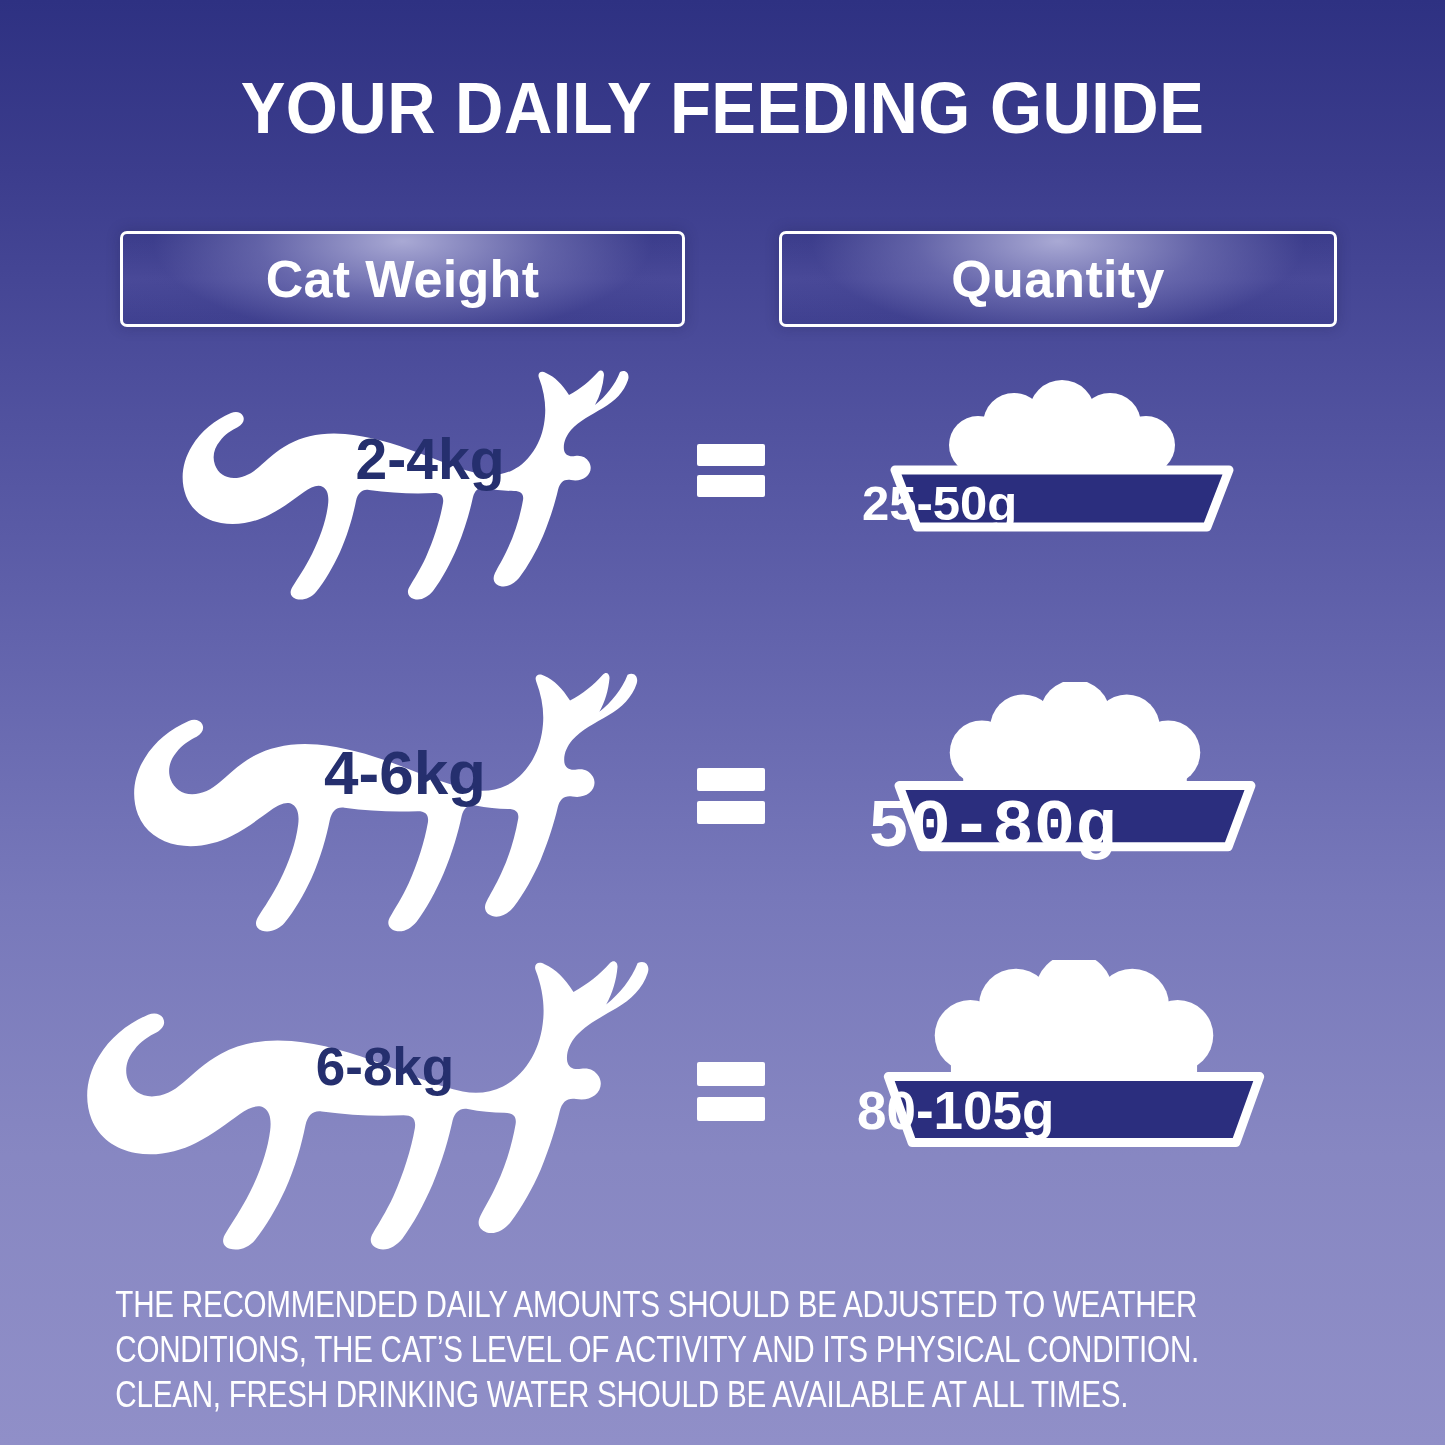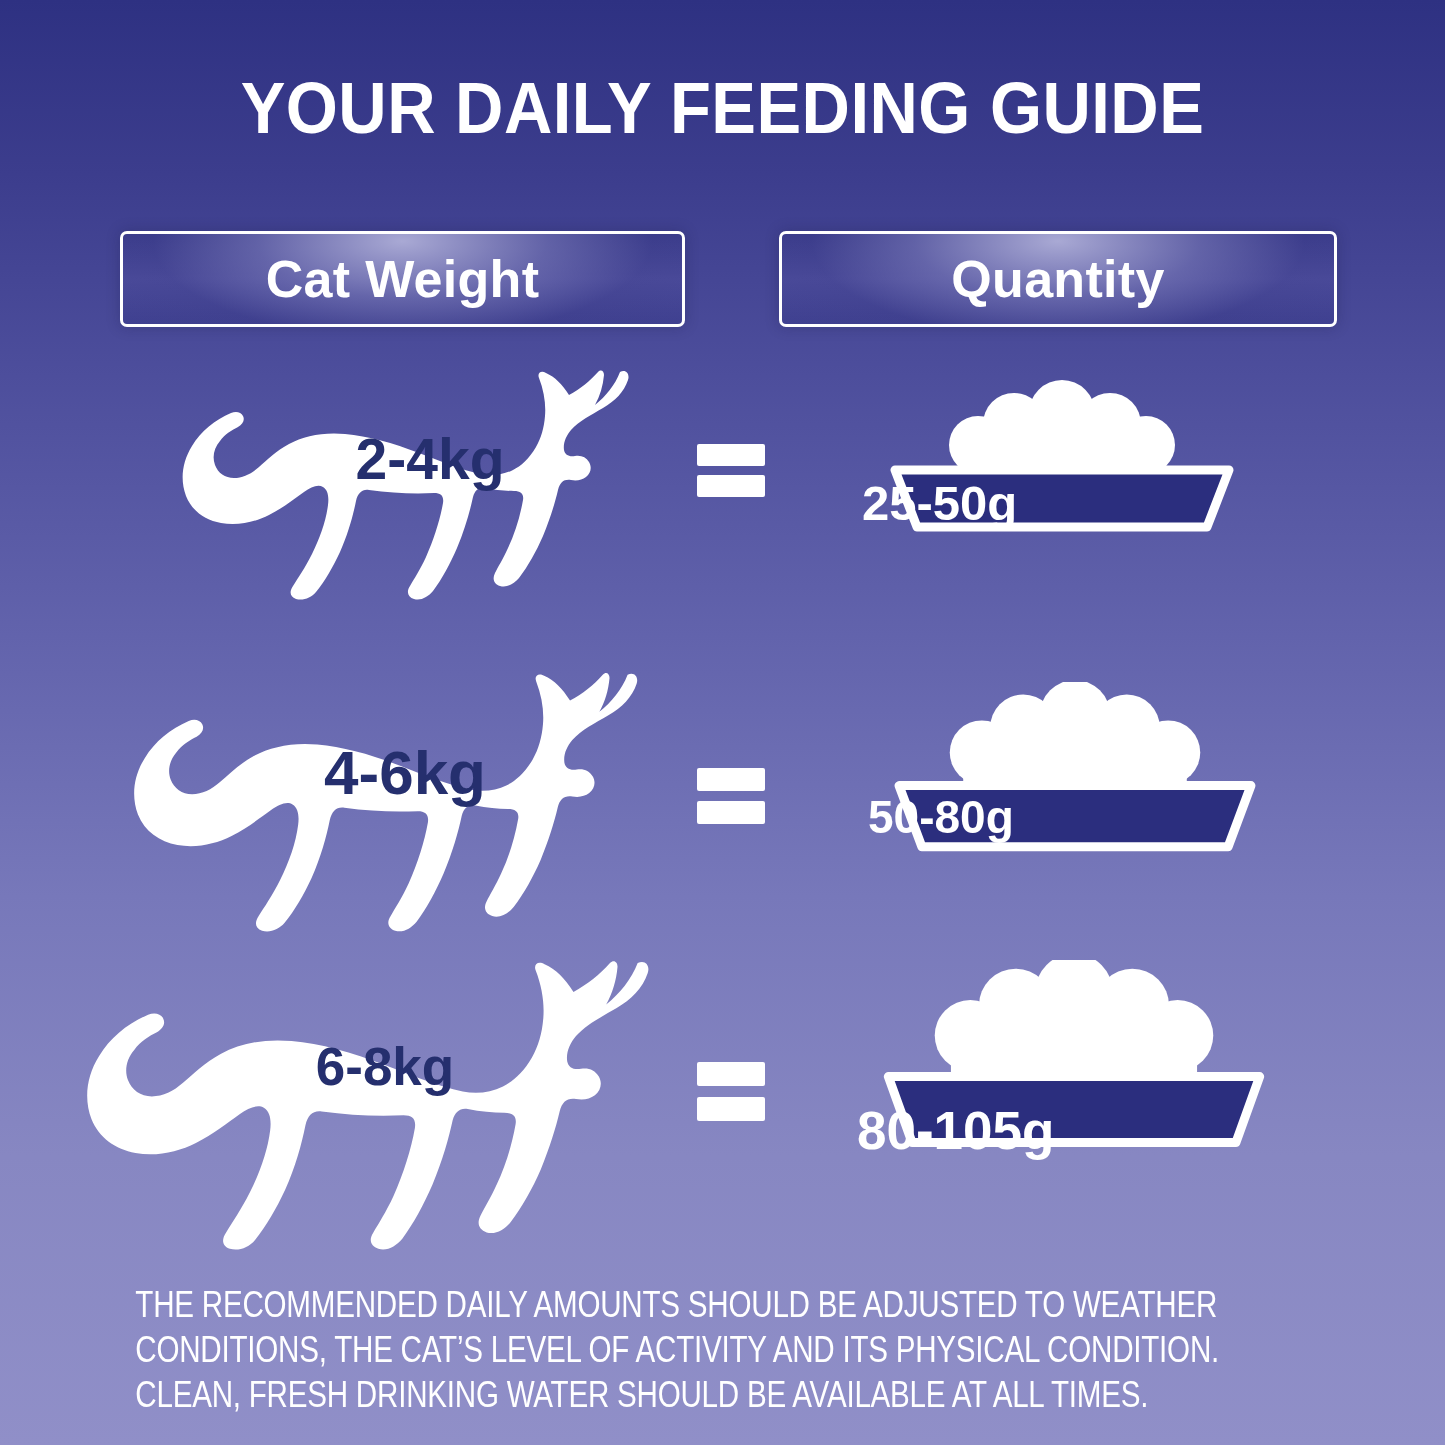--- a/index.html
+++ b/index.html
@@ -107,21 +107,20 @@
     text-align:left;
     width:100%;
   }
 
   
   #footer {
     position:absolute;
     left:0; top:1282px; width:1153px;
     text-align:right;
     color:#ffffff;
-    margin-left:20px;
   }
   #footer .fline {
     font-size:37px;
     line-height:45px;
     letter-spacing:-0.3px;
     transform:scaleX(0.80);
     white-space:nowrap;
   }
 </style>
 </head>
@@ -323,21 +322,21 @@
           <circle cx="290" cy="68" r="31"></circle>
           <circle cx="172" cy="62" r="34"></circle>
           <circle cx="228" cy="62" r="34"></circle>
           <circle cx="132" cy="88" r="31"></circle>
           <circle cx="268" cy="88" r="31"></circle>
           <circle cx="200" cy="84" r="34"></circle>
           <rect x="92" y="76" width="216" height="28"></rect>
         </g>
         <path d="M 30 100 L 370 100 L 348 159 L 52 159 Z" fill="#2b2e7e" stroke="#ffffff" stroke-width="9" stroke-linejoin="round" vector-effect="non-scaling-stroke"></path>
       </svg>
-      <div class="bowl-label" style="top:112px; font-size:46px;">50-80g</div>
+      <div class="bowl-label" style="top:112px; font-size:69px;font-family:Liberation Mono, monospace;">50-80g</div>
     </div>
   </div>
 
   <div class="row" id="row-2">
 
     <div class="cat-wrap" style="left:62px; top:8px; width:590px; height:292px;">
       <svg class="cat-svg" viewBox="0 0 468 232" xmlns="http://www.w3.org/2000/svg">
         <path fill="#ffffff" d="
           M 457 4
           C 452 17, 443 28, 432 37
@@ -421,21 +420,21 @@
           <circle cx="296" cy="70" r="33"></circle>
           <circle cx="170" cy="62" r="36"></circle>
           <circle cx="230" cy="62" r="36"></circle>
           <circle cx="126" cy="94" r="33"></circle>
           <circle cx="274" cy="94" r="33"></circle>
           <circle cx="200" cy="88" r="36"></circle>
           <rect x="86" y="78" width="228" height="32"></rect>
         </g>
         <path d="M 28 108 L 372 108 L 350 169 L 50 169 Z" fill="#2b2e7e" stroke="#ffffff" stroke-width="9" stroke-linejoin="round" vector-effect="non-scaling-stroke"></path>
       </svg>
-      <div class="bowl-label" style="top:124px; font-size:53px;margin-top:20px;">80-105g</div>
+      <div class="bowl-label" style="top:124px; font-size:53px;">80-105g</div>
     </div>
   </div>
 
   <div id="footer">
     <div class="fline">THE RECOMMENDED DAILY AMOUNTS SHOULD BE ADJUSTED TO WEATHER</div>
     <div class="fline">CONDITIONS, THE CAT’S LEVEL OF ACTIVITY AND ITS PHYSICAL CONDITION.</div>
     <div class="fline">CLEAN, FRESH DRINKING WATER SHOULD BE AVAILABLE AT ALL TIMES.</div>
   </div>
 
 </div>

